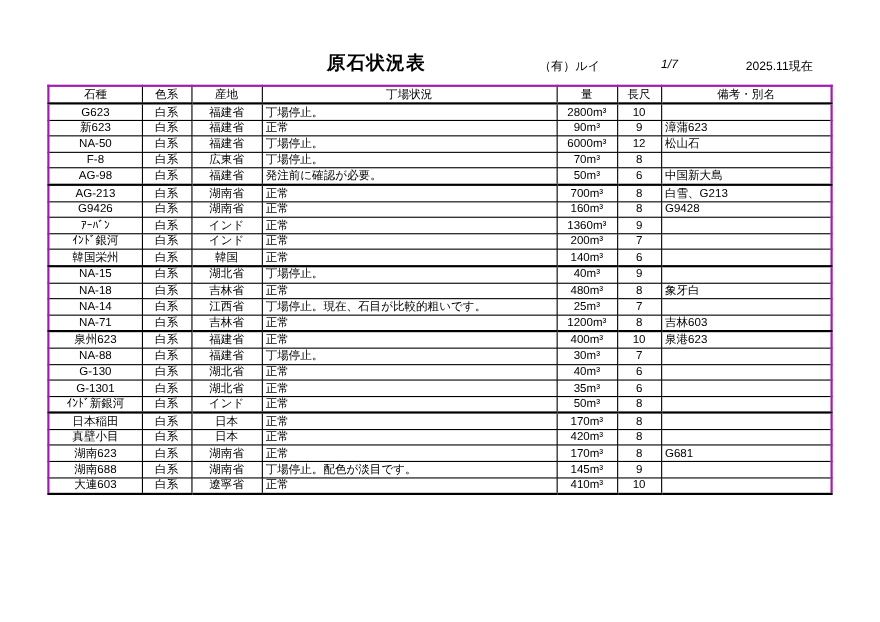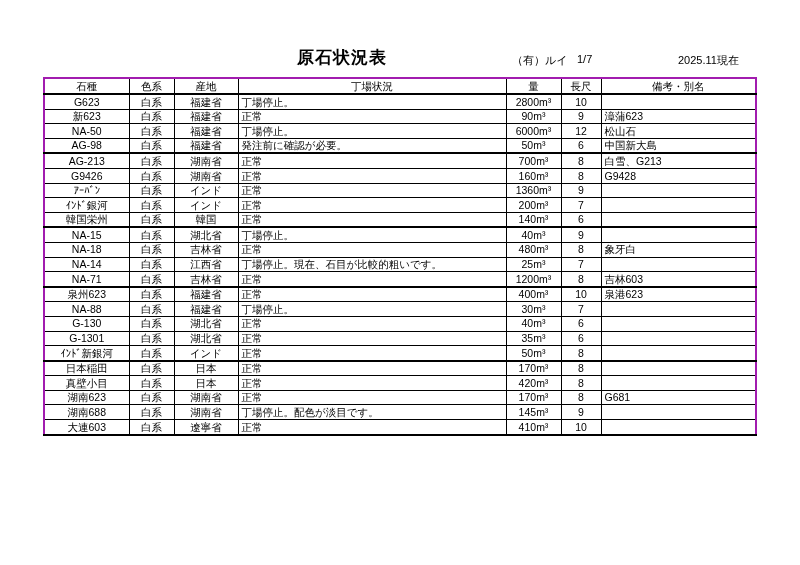--- a/index.html
+++ b/index.html
@@ -7,22 +7,22 @@
     width:800px;height:565px;background:#ffffff;color:#000000;
     font-family:"Liberation Sans","DejaVu Sans",sans-serif;
     position:relative;overflow:hidden;
   }
   .doc-header{position:absolute;top:0;left:0;width:668px;height:77px;}
   .doc-title{
     position:absolute;left:297px;top:46px;
     font-size:17px;font-weight:bold;letter-spacing:1px;white-space:nowrap;
   }
   .hdr-meta{position:absolute;top:53px;font-size:11px;white-space:nowrap;}
-  .hdr-company{left:512px;}
-  .hdr-page{left:577px;}
+  .hdr-company{left:490px;}
+  .hdr-page{left:601px;font-style:italic;}
   .hdr-date{left:678px;}
 
   table.stone{
     position:absolute;left:43px;top:77px;
     width:712px;border-collapse:collapse;table-layout:fixed;
     border:2px solid #a21caf;
     font-size:10.5px;
   }
   table.stone th, table.stone td{
     border:1px solid #000;
@@ -90,20 +90,29 @@
       </tr>
       <tr>
         <td class="col-0">NA-50</td>
         <td class="col-1">白系</td>
         <td class="col-2">福建省</td>
         <td class="col-3">丁場停止。</td>
         <td class="col-4">6000m³</td>
         <td class="col-5">12</td>
         <td class="col-6">松山石</td>
       </tr>
+      <tr>
+        <td class="col-0">F-8</td>
+        <td class="col-1">白系</td>
+        <td class="col-2">広東省</td>
+        <td class="col-3">丁場停止。</td>
+        <td class="col-4">70m³</td>
+        <td class="col-5">8</td>
+        <td class="col-6"></td>
+      </tr>
       <tr class="group-end">
         <td class="col-0">AG-98</td>
         <td class="col-1">白系</td>
         <td class="col-2">福建省</td>
         <td class="col-3">発注前に確認が必要。</td>
         <td class="col-4">50m³</td>
         <td class="col-5">6</td>
         <td class="col-6">中国新大島</td>
       </tr>
       <tr>

